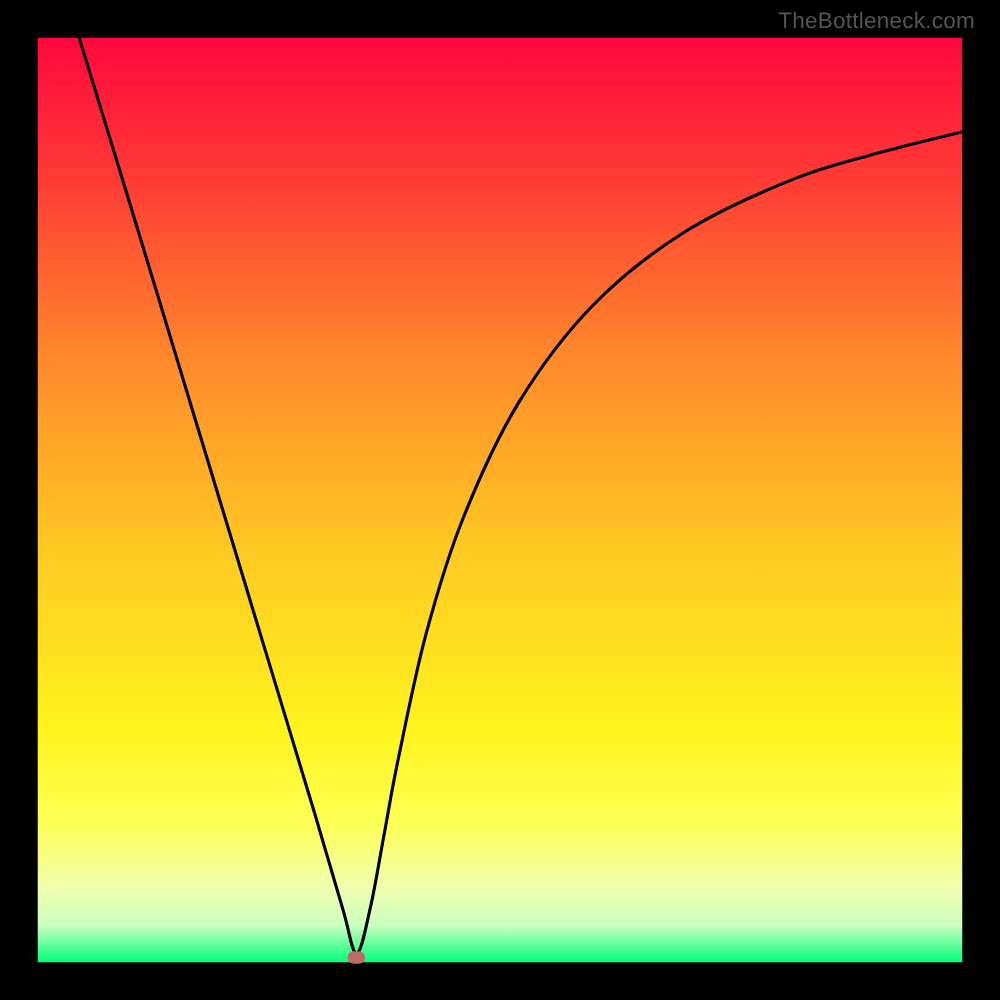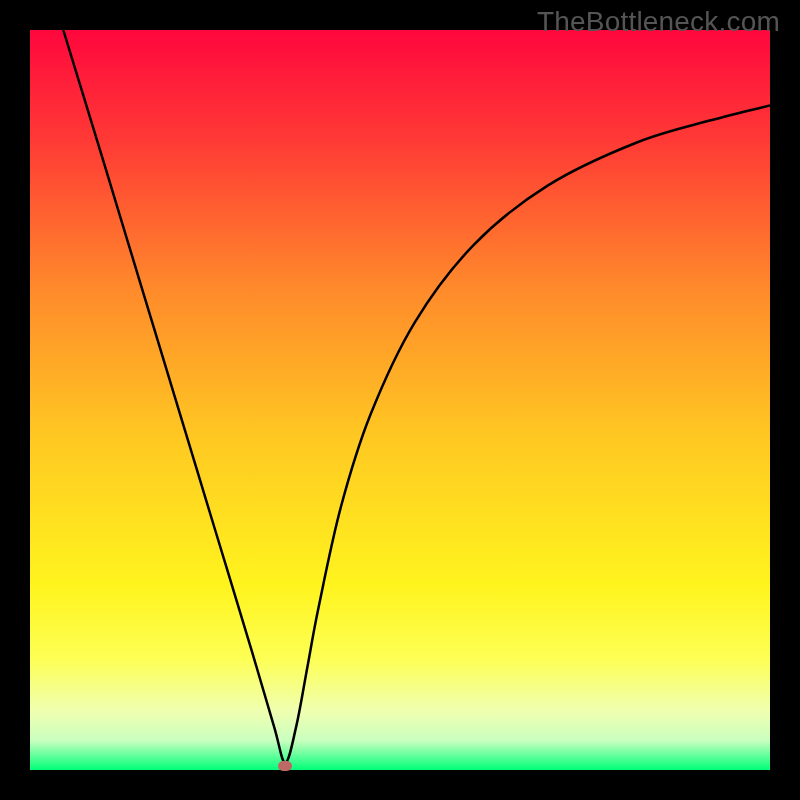--- a/index.html
+++ b/index.html
@@ -9,21 +9,21 @@
     background: #000;
     position: relative;
     font-family: Arial, sans-serif;
     overflow: hidden;
   }
   .watermark {
     position: absolute;
     top: 6px;
     right: 20px;
     color: #555;
-    font-size: 28px;
+    font-size: 18px;
     font-weight: 500;
     z-index: 10;
     letter-spacing: 0.2px;
   }
   .plot-area {
     position: absolute;
     left: 30px;
     top: 30px;
     width: 740px;
     height: 740px;

